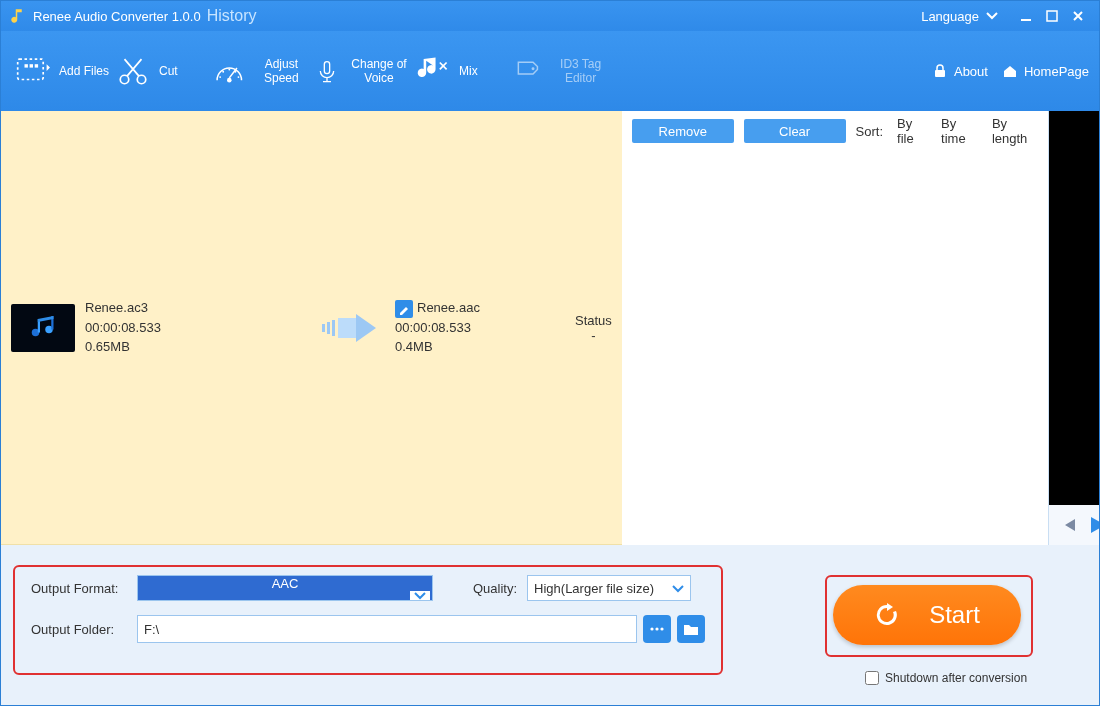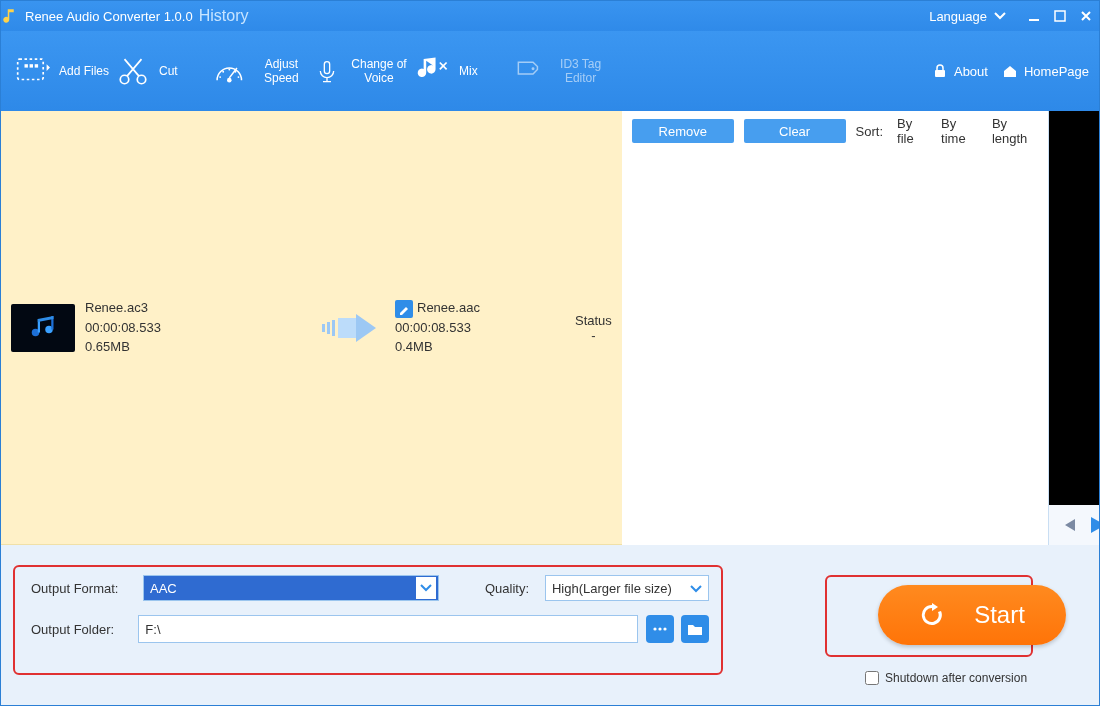--- a/index.html
+++ b/index.html
@@ -1,18 +1,18 @@
 <!DOCTYPE html>
 <html><head>
 <meta charset="utf-8">
 <style>
   * { box-sizing: border-box; margin: 0; padding: 0; font-family: "Segoe UI", Tahoma, sans-serif; }
   body { background: #fff; }
   .window { width: 1100px; height: 706px; background: #fff; position: relative; overflow: hidden; border:1px solid #2b7fd5;}
-  .titlebar { height: 30px; background: linear-gradient(#3994f0, #2f8ae9); display:flex; align-items:center; padding:0 0; color:#fff; font-size:13px;}
+  .titlebar { height: 30px; background: linear-gradient(#3994f0, #2f8ae9); display:flex; align-items:center; padding:0 8px; color:#fff; font-size:13px;}
   .titlebar .appicon { width:18px; height:18px; margin-right:6px;}
   .titlebar .history { color:#c7e4ff; margin-left:6px; font-size:16px;}
   .titlebar .spacer { flex:1;}
   .titlebar .lang { display:flex; align-items:center; gap:6px; margin-right:14px; cursor:pointer;}
   .titlebar .winbtn { width:26px; height:20px; display:flex; align-items:center; justify-content:center; cursor:pointer;}
   .toolbar { height: 80px; background: linear-gradient(#3b96f1, #2e89e8); display:flex; align-items:center; padding:0 10px; color:#fff;}
   .toolbar .tool { width:100px; text-align:center; font-size:12px; cursor:pointer; display:flex; flex-direction:row; align-items:center; gap:4px;}
   .toolbar .tool.disabled { opacity:.55; }
   .toolbar .tool svg { height:34px; }
   .toolbar .right { margin-left:auto; display:flex; gap:14px; align-items:center; font-size:13px;}
@@ -36,31 +36,31 @@
   .playerbar { height:40px; background:#f4f8fd; display:flex; align-items:center; padding:0 10px; gap:10px;}
   .playerbar .pbtn { cursor:pointer; color:#7b8aa3; display:flex;}
   .playerbar .pbtn.play { color:#2f8de8;}
   .volslider { width:70px; height:4px; background:#ff7a1a; position:relative; border-radius:3px;}
   .volslider .knob { width:10px; height:10px; background:#ff7a1a; border-radius:50%; position:absolute; top:-3px; left:35px;}
   .bottom { height:160px; background:#e8f1fb; padding:14px 12px 8px 12px; position:relative;}
   .redbox { position:absolute; border:2px solid #e03131; border-radius:6px;}
   .box1 { left:12px; top:20px; width:710px; height:110px;}
   .box2 { left:824px; top:30px; width:208px; height:82px;}
   .settings { position:relative; width:710px; padding:16px 14px 10px 14px;}
-  .row { display:flex; align-items:center; margin-bottom:14px; font-size:13px; color:#333;justify-content:space-between;}
+  .row { display:flex; align-items:center; margin-bottom:14px; font-size:13px; color:#333;}
   .lbl { width:110px; padding-left:4px;}
   .combo { position:relative; background:#fff; border:1px solid #9bc5ee; height:26px; display:flex; align-items:center; padding:0 6px; font-size:13px;}
-  .combo.sel { width:296px; background:#2f6bd1; color:#fff;}
+  .combo.sel { width:296px; background:#2f6bd1; color:#fff;flex-direction:column;}
   .combo .chev { margin-left:auto; color:#2f8de8;}
   .combo.sel .chev{ color:#fff; background:#fff0; }
   .qualitylbl { margin-left:40px; margin-right:10px;}
   .combo.q { width:164px;}
   .folderinput { width:500px; background:#fff; border:1px solid #9bc5ee; height:28px; padding:0 6px; font-size:13px; display:flex; align-items:center;}
   .iconbtn { width:28px; height:28px; background:#2f8de8; border-radius:4px; margin-left:6px; display:flex; align-items:center; justify-content:center; cursor:pointer;}
-  .startbtn { position:absolute; left:877px; top:40px; width:188px; height:60px; background:linear-gradient(#ff8a1f,#ff7408); border-radius:30px; color:#fff; font-size:24px; display:flex; align-items:center; justify-content:center; gap:29px; cursor:pointer; box-shadow:0 2px 4px rgba(0,0,0,.2);}
+  .startbtn { position:absolute; left:832px; top:40px; width:188px; height:60px; background:linear-gradient(#ff8a1f,#ff7408); border-radius:30px; color:#fff; font-size:24px; display:flex; align-items:center; justify-content:center; gap:29px; cursor:pointer; box-shadow:0 2px 4px rgba(0,0,0,.2);}
   .shutdown { position:absolute; left:864px; top:126px; font-size:12px; color:#333; display:flex; align-items:center; gap:6px;}
   .shutdown input { width:14px; height:14px;}
 </style>
 </head>
 <body>
 
 <div class="window">
 
   <div class="titlebar">
     <svg class="appicon" viewBox="0 0 24 24">

